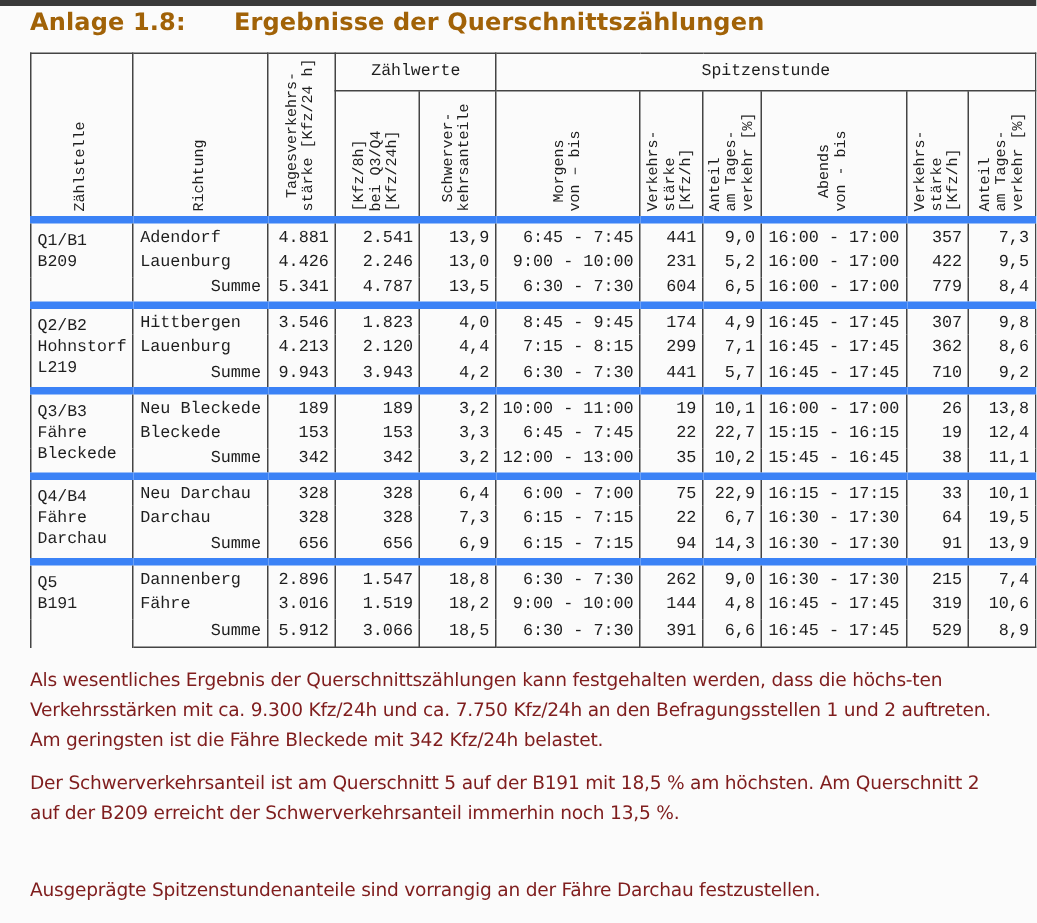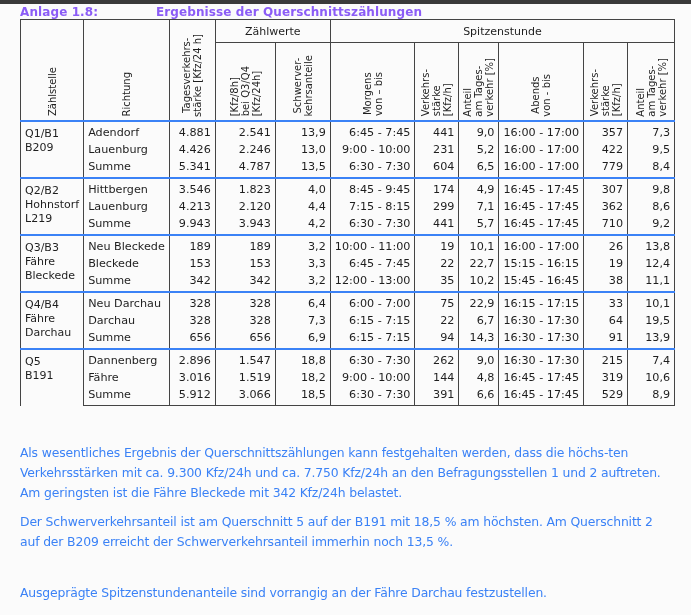--- a/index.html
+++ b/index.html
@@ -1,33 +1,33 @@
 <!DOCTYPE html>
 <html><head>
   <meta charset="utf-8">
   <style>
     * { box-sizing: border-box; margin: 0; padding: 0; }
     html, body { width: 691px; height: 615px; background: #fbfbfb; overflow: hidden; }
     body { font-family: "DejaVu Sans", sans-serif; color: #1e1e1e; position: relative; }
     .topband { position: absolute; left: 0; top: 0; width: 691px; height: 4px; background: #3a3a3a; }
-    .heading { position: absolute; left: 20px; top: 5px; font-size: 12px; font-weight: bold; color: #8b5cf6; white-space: nowrap; letter-spacing: 0.1px; }
+    .heading { position: absolute; left: 20px; top: 5px; font-size: 16px; font-weight: bold; color: #a16207; white-space: nowrap; letter-spacing: 0.1px; }
     .heading .num { display: inline-block; width: 136px; }
-    table.main { position: absolute; left: 20px; top: 19px; border-collapse: collapse; font-size: 11.2px; table-layout: fixed; }
+    table.main { position: absolute; left: 20px; top: 35px; border-collapse: collapse; font-size: 11.2px; table-layout: fixed; font-family: Liberation Mono, monospace; }
     table.main td, table.main th { border: 1px solid #444; font-weight: normal; }
     th.grp { height: 23px; text-align: center; vertical-align: middle; font-size: 11px; }
     th.vert { height: 78px; vertical-align: bottom; padding: 3px 0; }
     th.vert.tall { height: 101px; }
     .vtext { writing-mode: vertical-rl; transform: rotate(180deg); font-size: 10px; line-height: 11px; margin: 0 auto; white-space: nowrap; text-align: center; display: block; }
     .vtext.left { text-align: left; }
     tr.dr td { height: 19px; border-top: none; border-bottom: none; padding: 0 4px; white-space: nowrap; vertical-align: middle; }
-    tr.dr.first td { border-top: 2px solid #3b82f6; padding-top: 3px; margin-top: 46px; }
-    tr.dr.last td { border-bottom: 1px solid #444; padding-bottom: 2px; }
+    tr.dr.first td { border-top: 5px solid #3b82f6; padding-top: 3px; margin-top: 46px; }
+    tr.dr.last td { border-bottom: 1px solid #444; padding-bottom: 2px; text-align: right; }
     td.num, td.time { text-align: right; }
     td.station { vertical-align: top !important; line-height: 14px; padding-top: 5px !important; font-size: 11px; }
-    .para { position: absolute; left: 20px; width: 650px; font-size: 12.4px; line-height: 20px; color: #3b82f6; letter-spacing: -0.15px; }
+    .para { position: absolute; left: 20px; width: 650px; font-size: 12.4px; line-height: 20px; color: #7f1d1d; letter-spacing: -0.15px; }
   </style>
 </head>
 <body>
 
 <div class="topband"></div>
 
 <div class="heading">
   <span class="num">Anlage 1.8:</span><span>Ergebnisse der Querschnittszählungen</span>
 </div>
 

